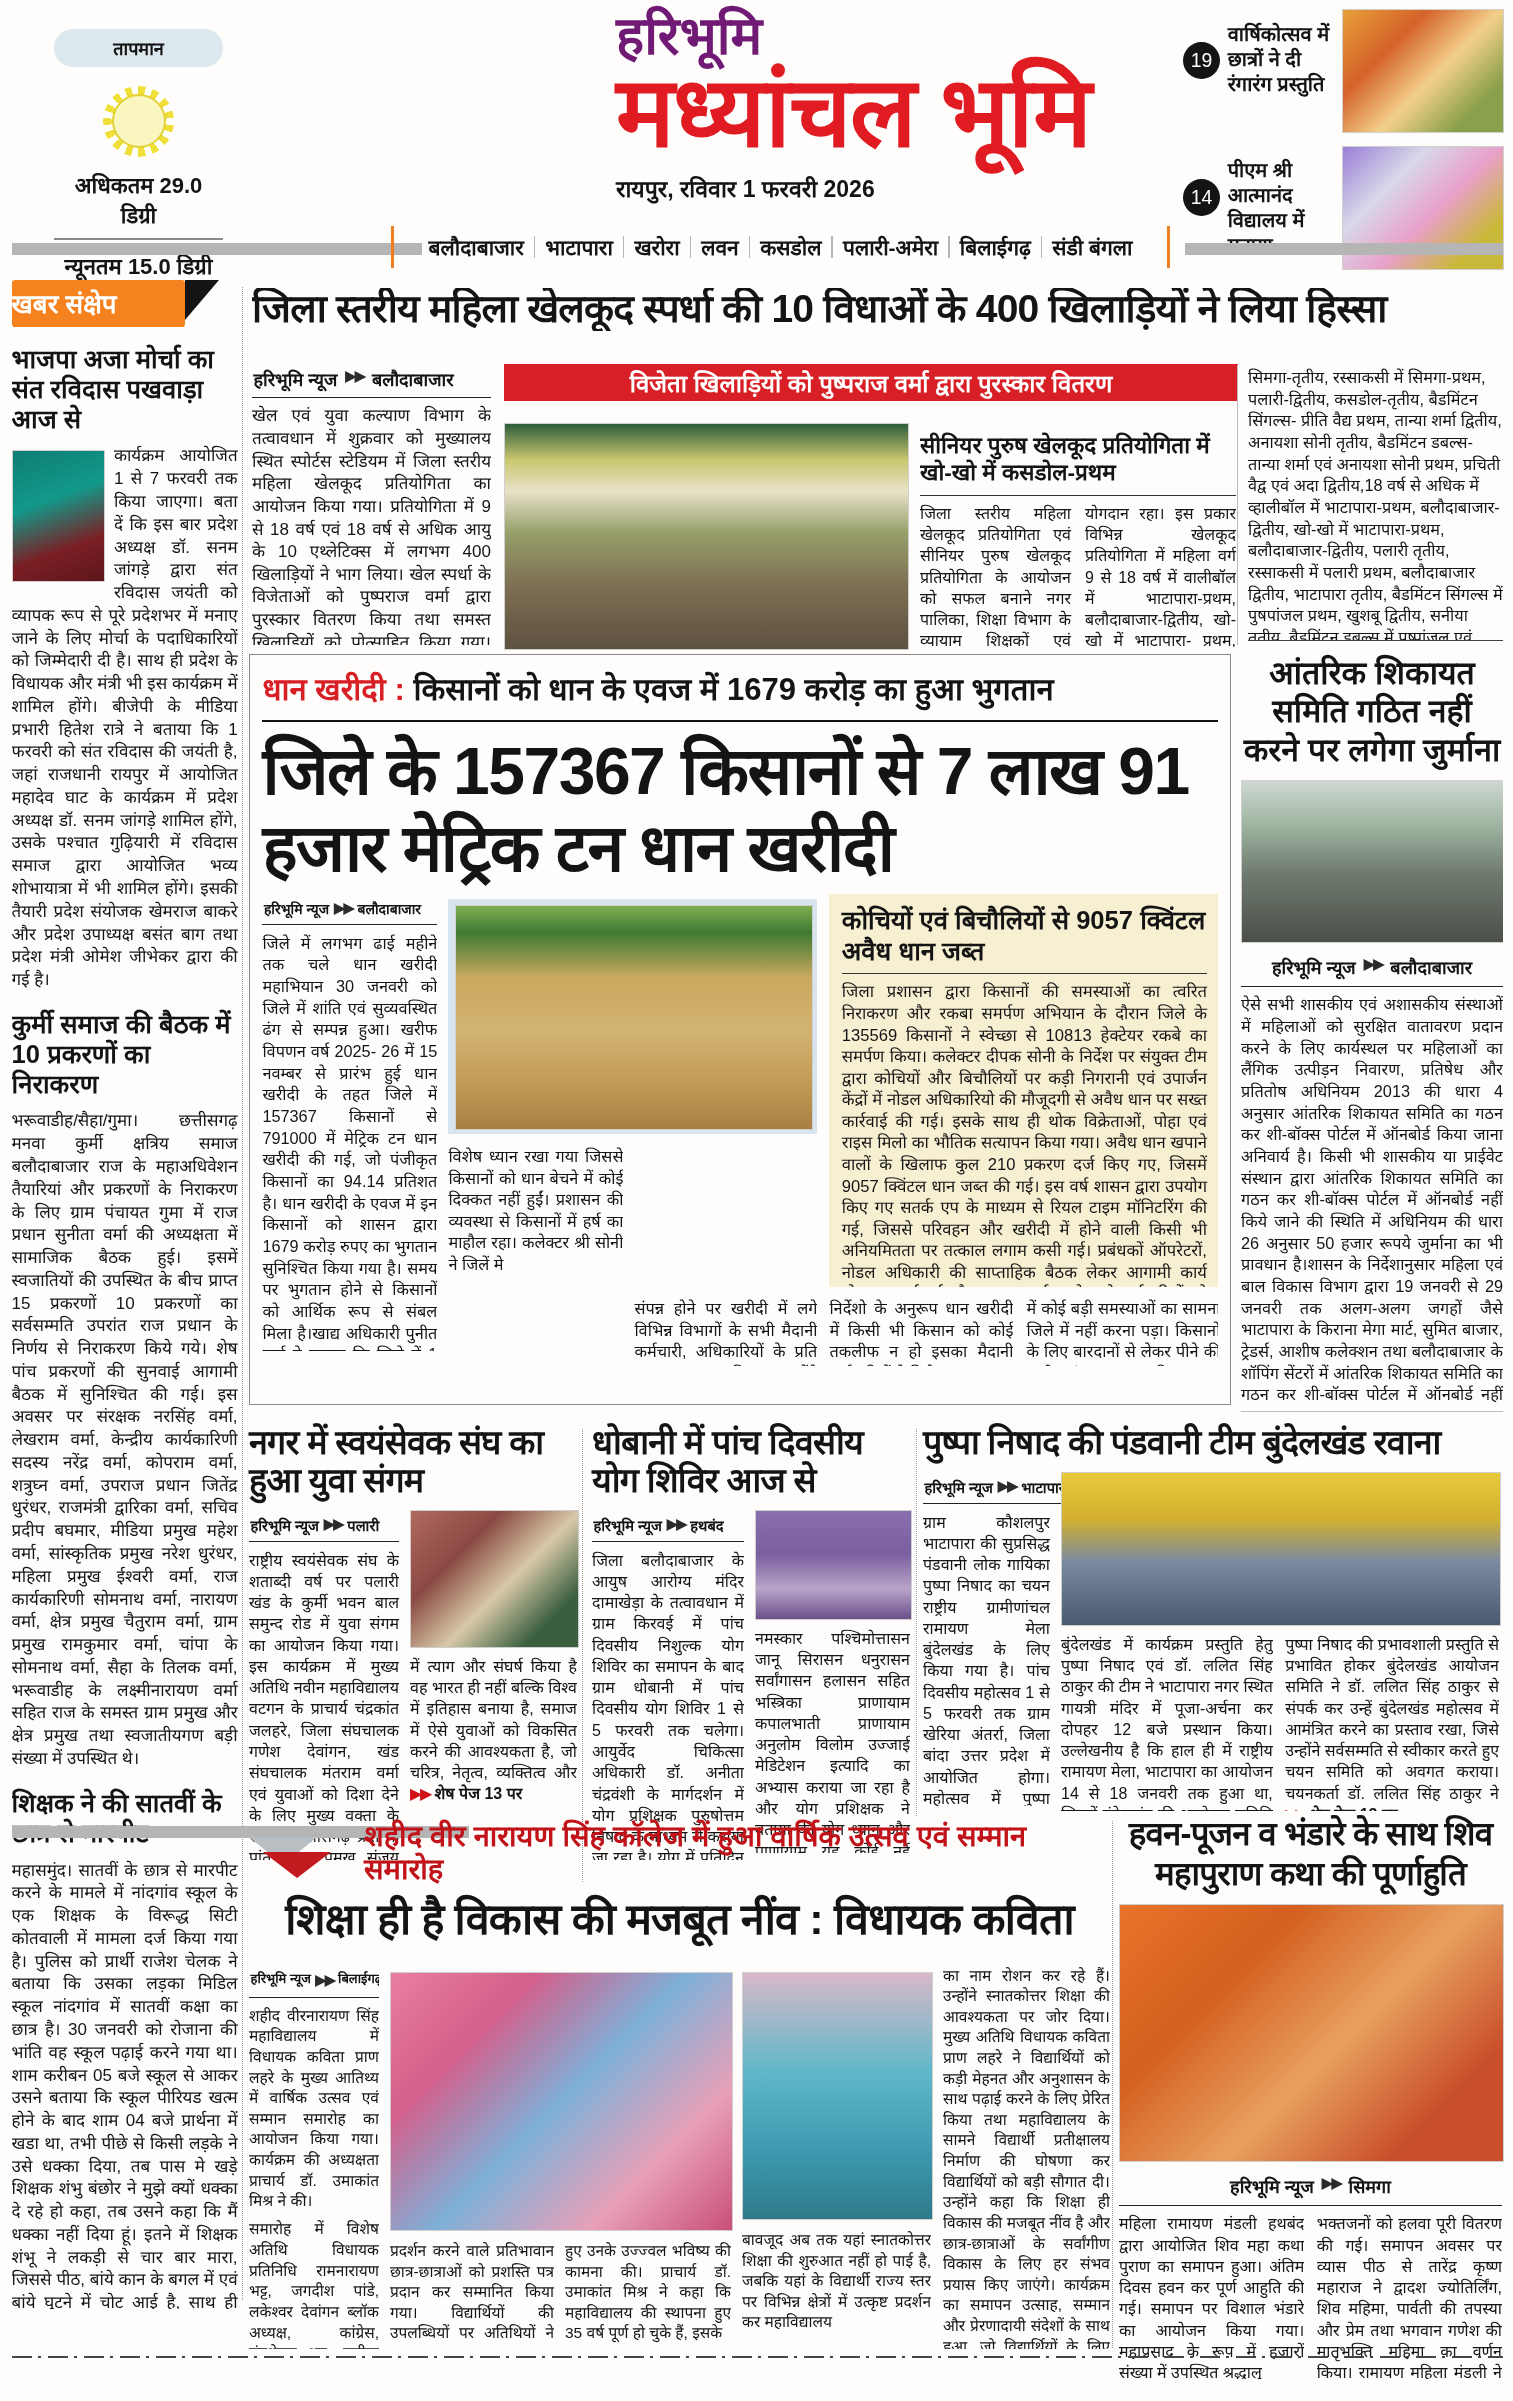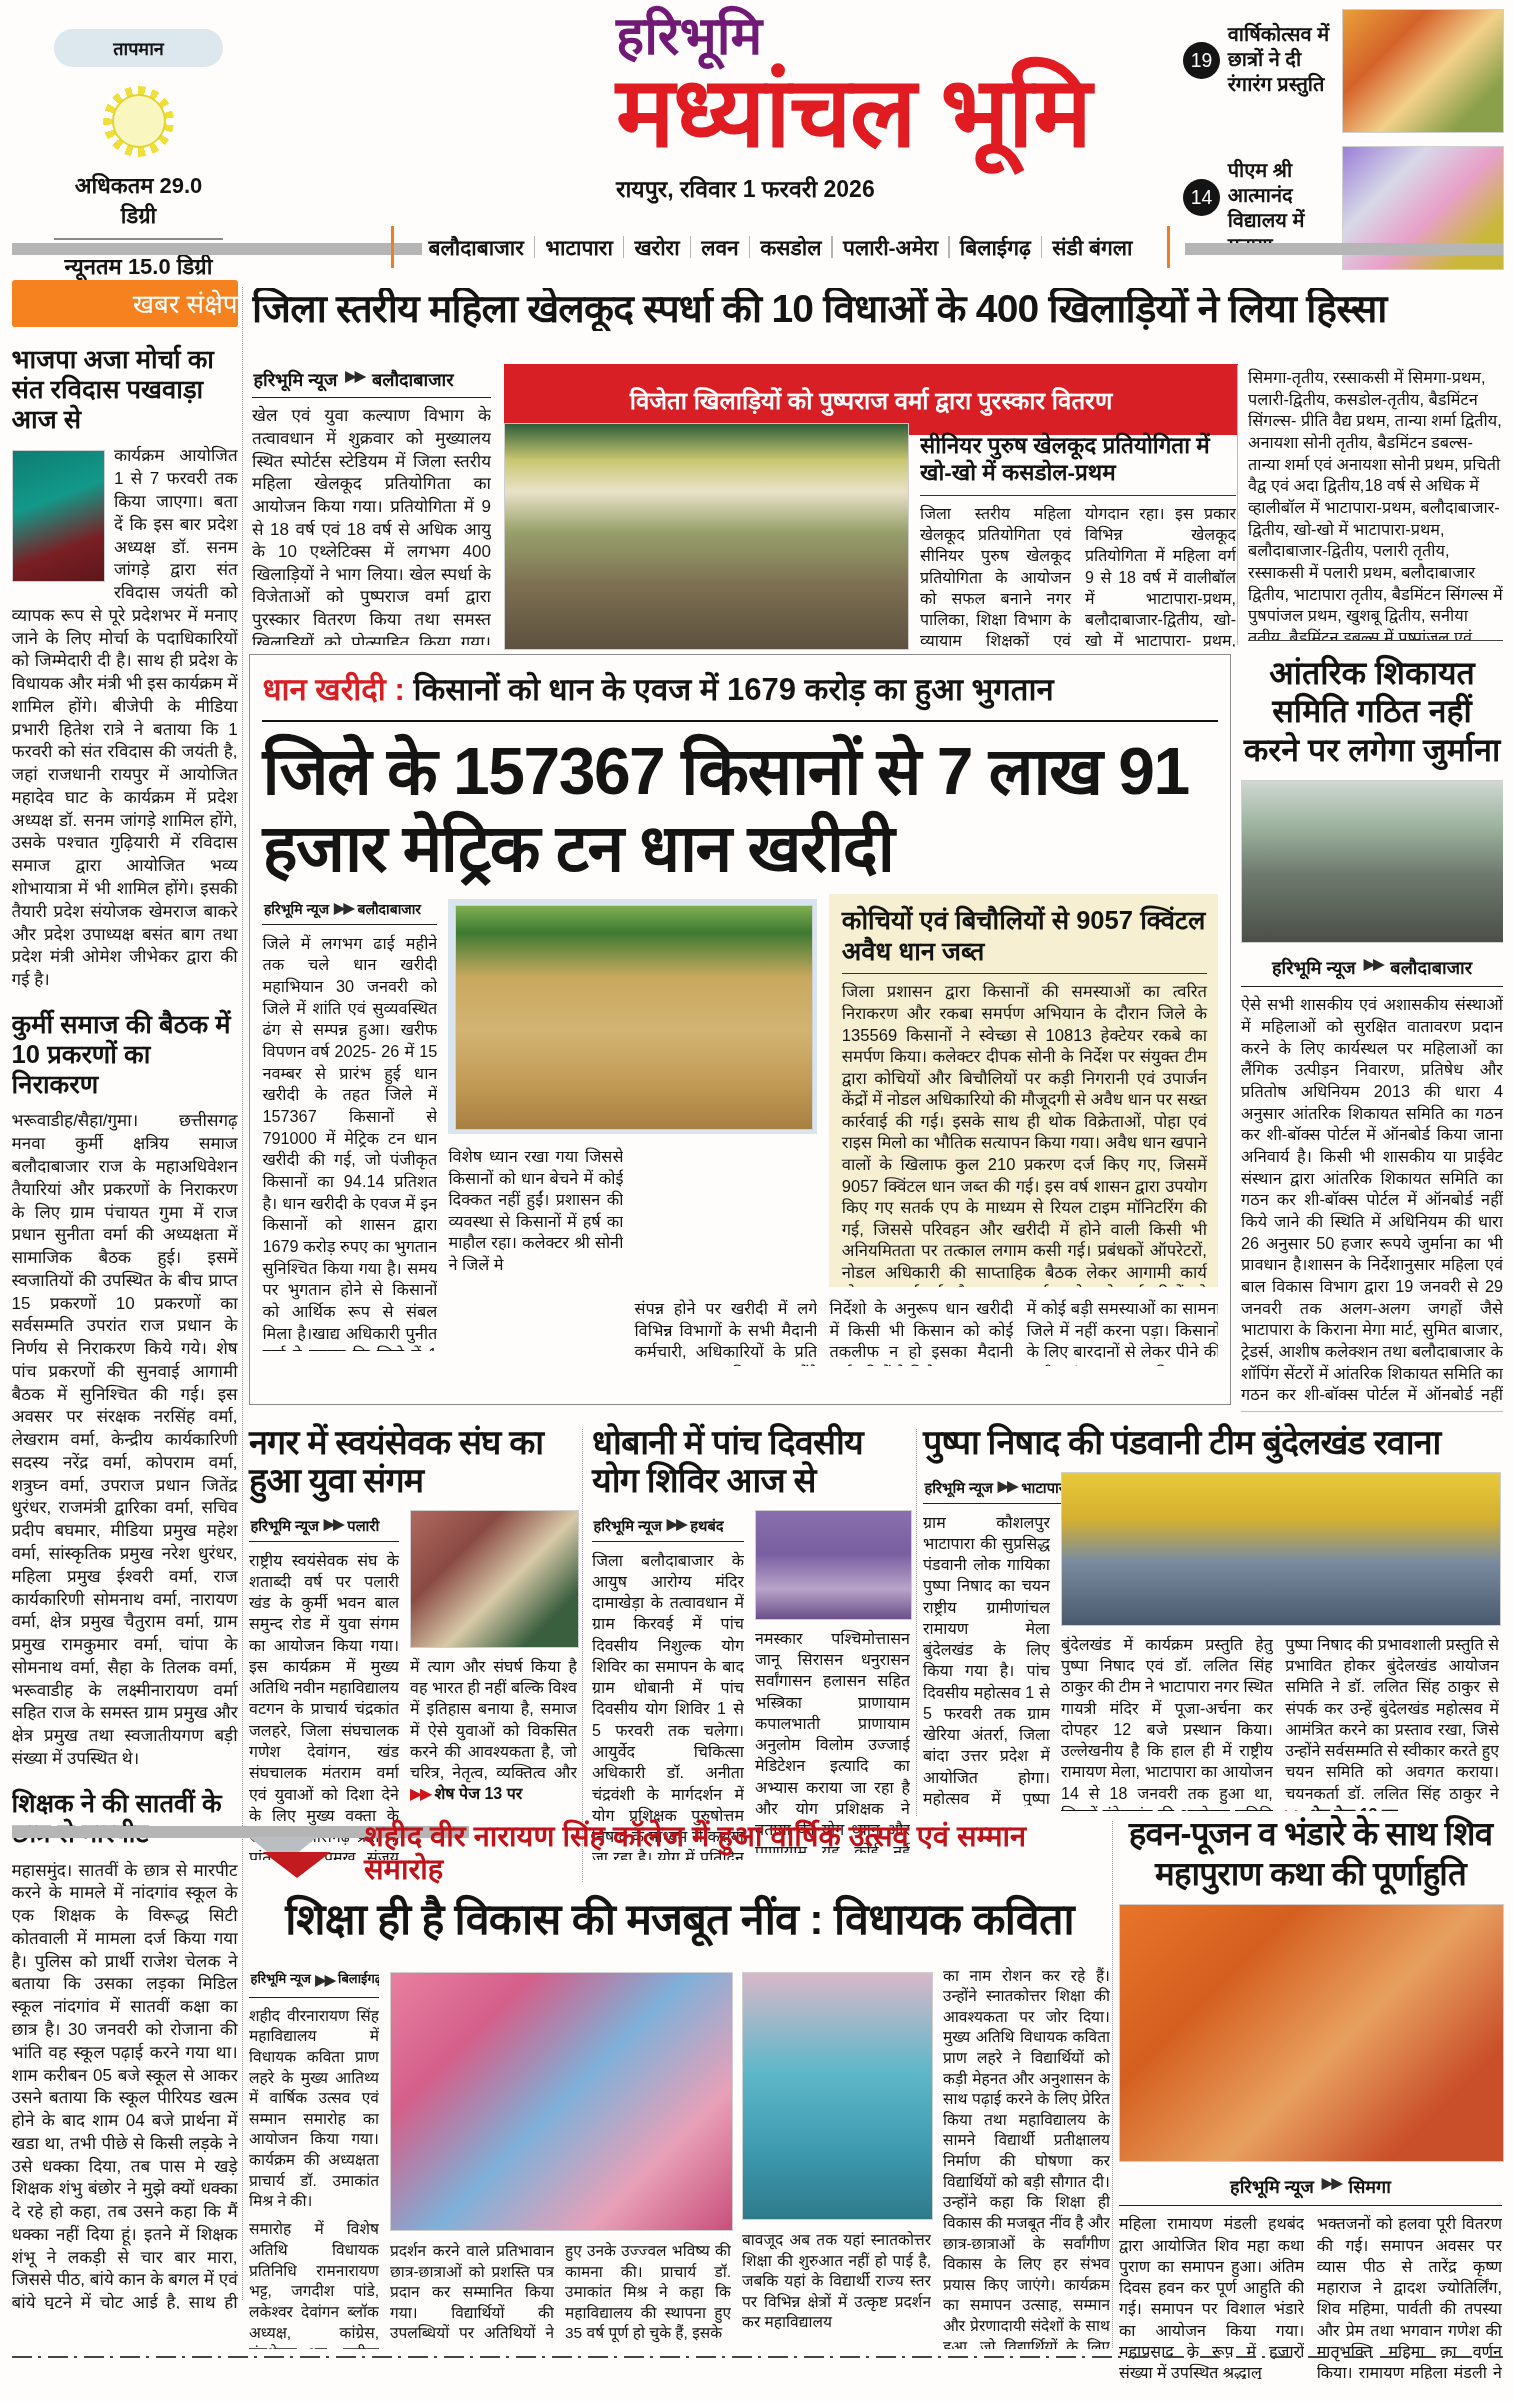--- a/index.html
+++ b/index.html
@@ -33,35 +33,35 @@
                display:flex;align-items:center;justify-content:center;flex:0 0 37px;margin-top:33px}
   .teaser-title{width:108px;font-size:20px;font-weight:bold;line-height:1.25;margin-top:12.4px}
   .teaser-photo{width:161px;height:122px}
   #gbar-left{left:11.6px;top:243px;width:410px;height:11.6px;background:#b5b5b5}
   #gbar-right{left:1185px;top:243px;width:318px;height:11.6px;background:#b5b5b5}
   #locbar{left:391px;top:226px;width:751px;height:42px;display:flex;align-items:center;justify-content:center;
           gap:10px;font-size:21px;font-weight:bold;border-left:3.1px solid #ef7d22;border-right:3.1px solid #ef7d22;padding:0 11px}
   .loc-sep{width:1.5px;height:22px;background:#b5b5b5}
   
   #sidebar{left:11.6px;top:280px;width:226px;height:2029px;overflow:hidden}
-  .brief-header{position:relative;background:#f5821f;color:#fff;font-size:26px;font-weight:400;
-                text-align:right;width:226px;padding:5.4px 0;border-radius:3.1px}
+  .brief-header{position:relative;background:#f5821f;color:#fff;font-size:26px;font-weight:700;
+                text-align:left;width:173px;padding:5.4px 0;border-radius:3.1px}
   .brief-flag{position:absolute;right:-34px;top:0;width:0;height:0;border-top:40px solid #141414;border-right:34px solid transparent}
   .brief-headline{font-size:25.6px;line-height:1.16;margin:18.6px 0 11px}
   .brief-body{font-size:17px;line-height:1.34;text-align:justify}
   .ravidas{float:left;width:91px;height:130px;margin:4.6px 9.3px 3.1px 0;
            background:linear-gradient(160deg,#0e7d72 0%,#12998a 38%,#7a1f24 72%,#5d161b 100%)}
   .vsep{border-left:1.5px dotted #9a9a9a;width:0}
   .hline{border-top:0.8px solid #bdbdbd;height:0}
   
   #sports{left:252px;top:288px;width:1251px;height:362px}
   #sports h1{font-size:39px;line-height:1.1;letter-spacing:-0.8px;white-space:nowrap;overflow:hidden}
   .sports-col1{position:absolute;left:0;top:74px;width:239px;height:285px}
   .sports-banner{position:absolute;left:252px;top:76px;width:734px;background:#d81f26;color:#fff;
-                 font-size:24px;font-weight:800;text-align:center;padding:19px 0}
+                 font-size:24px;font-weight:800;text-align:center;padding:2px 0}
   .sports-photo{position:absolute;left:252px;top:135px;width:403px;height:225px;
                 background:linear-gradient(180deg,#2e5d3a 0%,#c9c76f 16%,#e8e2c8 30%,#97a06b 48%,#7d6f52 72%,#5d5140 100%)}
   .sports-mid{position:absolute;left:668px;top:144px;width:316px;height:215px;overflow:hidden}
   .sports-subhead{font-size:22.5px;font-weight:800;line-height:1.22;border-bottom:1.5px solid #333;padding-bottom:7.7px;margin-bottom:7.7px}
   .twocol{columns:2;column-gap:14px;font-size:16px;line-height:1.32;text-align:justify}
   .sports-col5{position:absolute;left:996px;top:79px;width:255px;height:273px;border-bottom:1.5px solid #444;overflow:hidden}
   .sports-vline{position:absolute;left:985px;top:77px;height:280px;border-left:0.8px solid #bbb}
   
   #dhaan{left:249px;top:654px;width:982px;height:751px;border:1.5px solid #8a8a8a;padding:9.3px 12.4px;box-sizing:border-box}
   .kicker{font-size:31px;font-weight:800;border-bottom:2.3px solid #111;padding:3.1px 0 11px}

